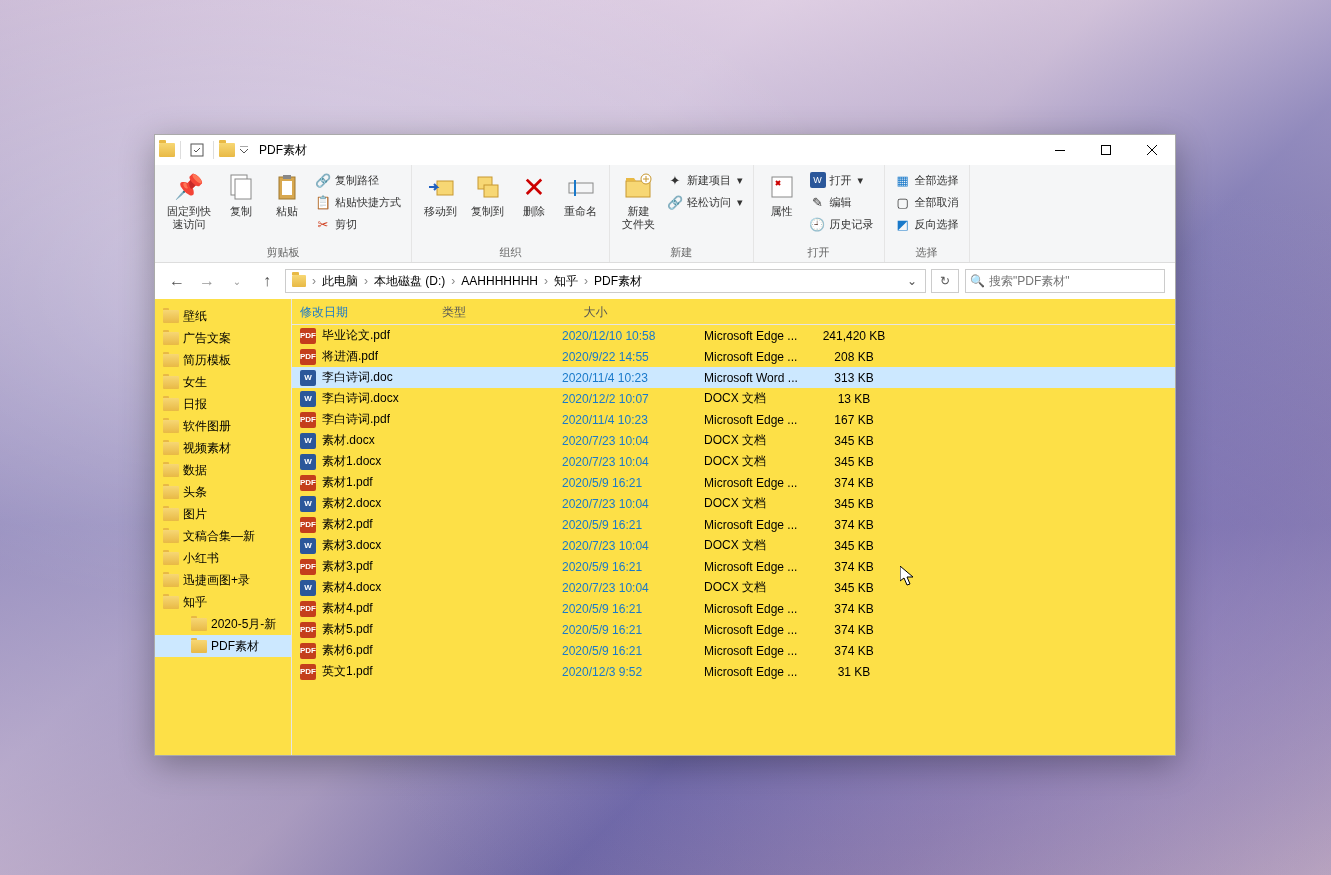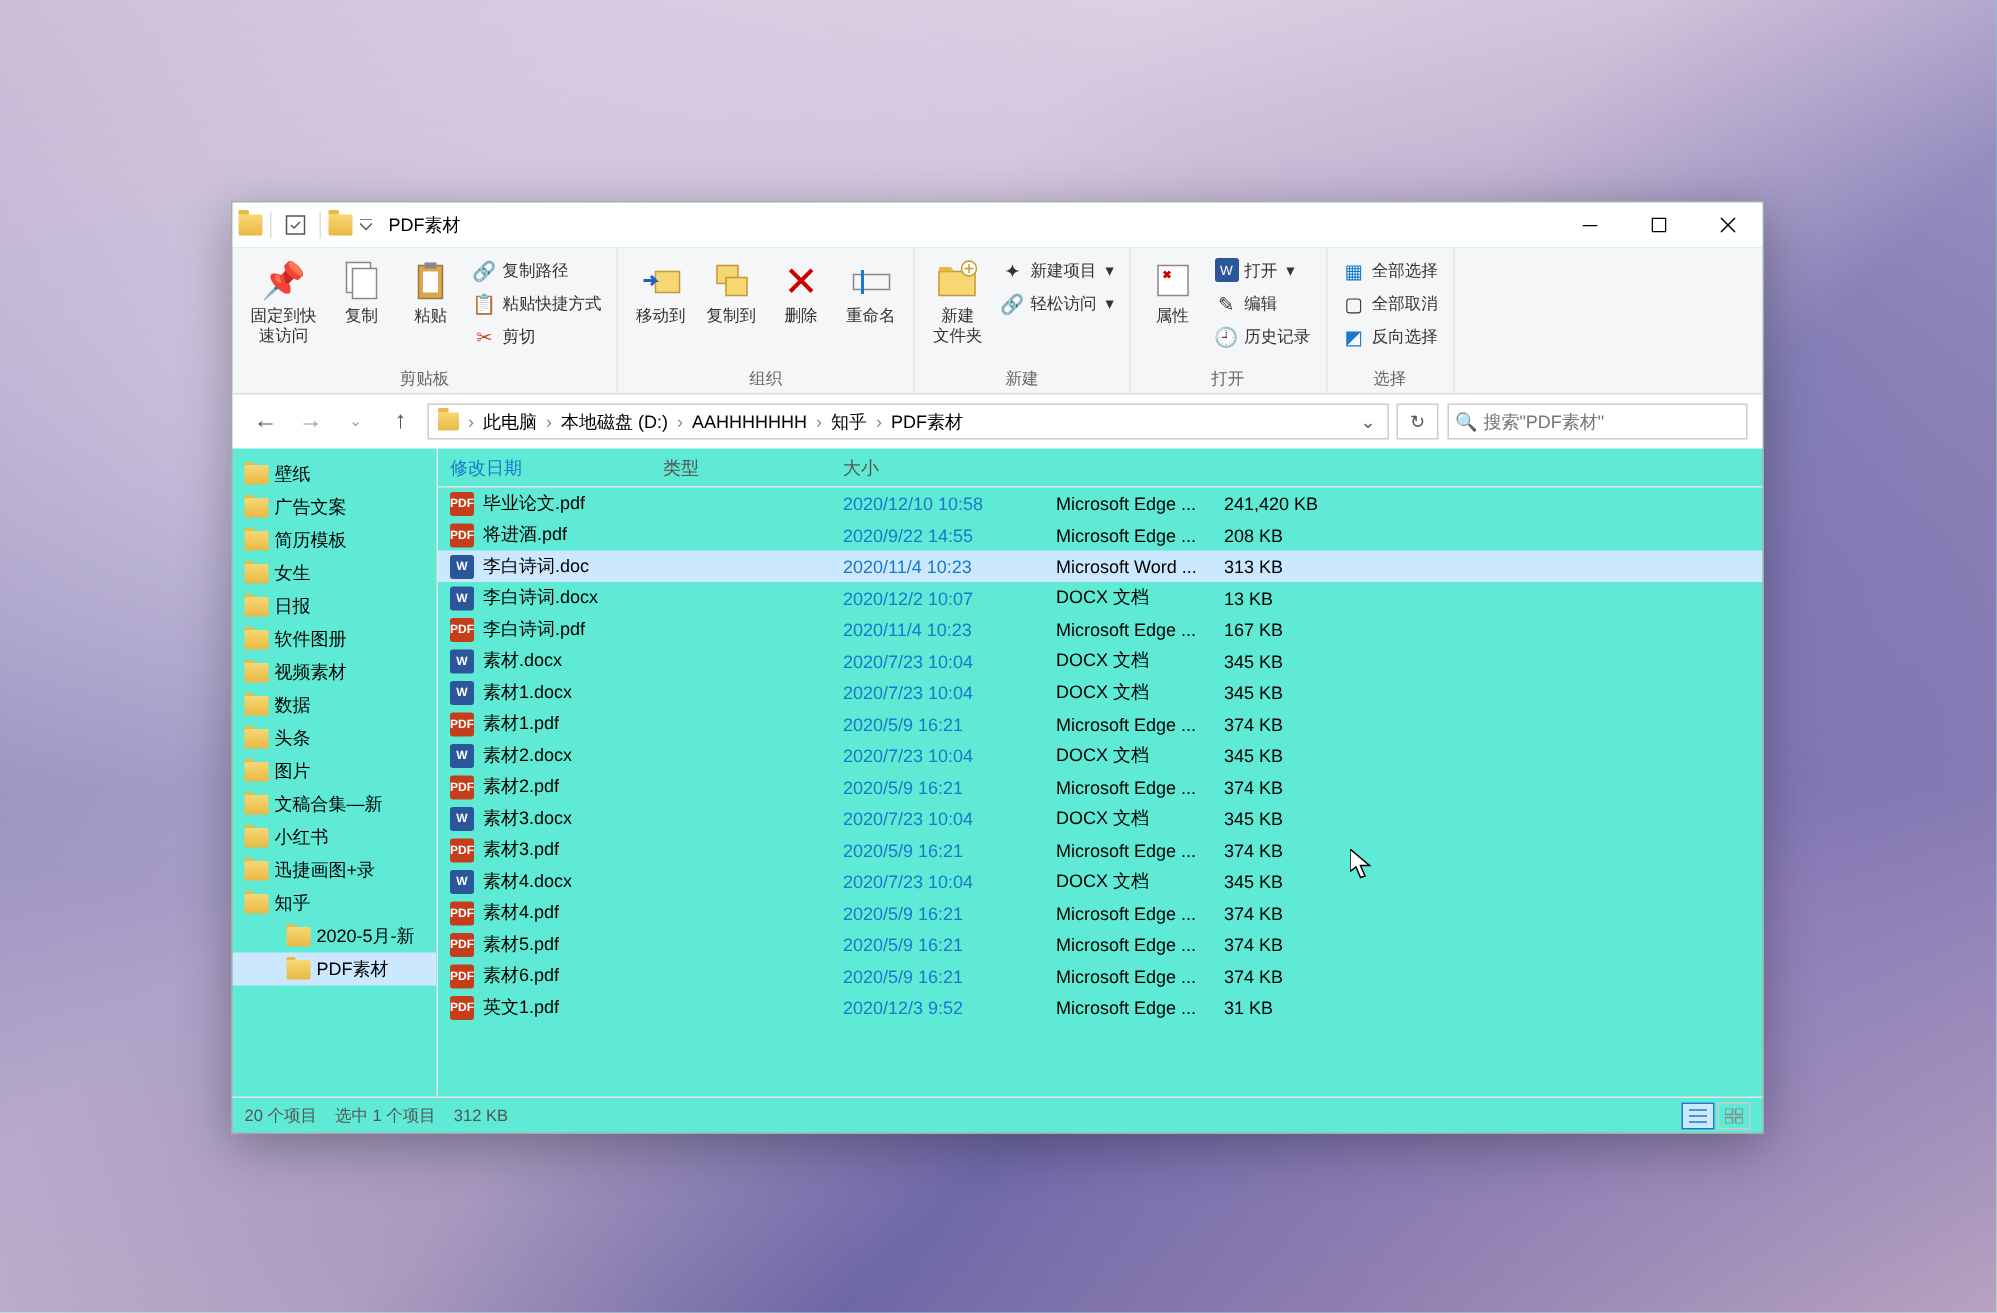--- a/index.html
+++ b/index.html
@@ -1,18 +1,18 @@
 <!DOCTYPE html>
 <html><head>
 <meta charset="utf-8">
 <style>
 *{box-sizing:border-box;margin:0;padding:0}
 body{font-family:"Microsoft YaHei","Segoe UI",sans-serif;font-size:12px;background:linear-gradient(135deg,#b8a8c8 0%,#d8c8e0 20%,#e8d8e8 35%,#c8b8d0 50%,#5858a0 65%,#8878a8 80%,#d8c0c8 100%);width:1331px;height:875px;overflow:hidden;position:relative}
 .bg-overlay{position:absolute;inset:0;background:radial-gradient(ellipse at 20% 30%,rgba(255,255,255,0.3) 0%,transparent 40%),radial-gradient(ellipse at 80% 70%,rgba(180,160,220,0.4) 0%,transparent 50%),linear-gradient(180deg,rgba(216,200,224,0.6) 0%,rgba(88,88,160,0.5) 60%,rgba(136,120,168,0.4) 100%)}
-.window{position:absolute;left:154px;top:134px;width:1022px;height:622px;background:#5eead4;box-shadow:0 8px 32px rgba(0,0,0,0.3);display:flex;flex-direction:column;border:1px solid #aaa}
+.window{position:absolute;left:154px;top:134px;width:1022px;height:622px;background:#fde047;box-shadow:0 8px 32px rgba(0,0,0,0.3);display:flex;flex-direction:column;border:1px solid #aaa}
 .titlebar{height:30px;display:flex;align-items:center;background:#fff;padding:0 0 0 4px}
 .titlebar .qat{display:flex;align-items:center;gap:2px}
 .folder-ico{width:16px;height:14px;background:linear-gradient(#f7d774,#e8b945);border-radius:1px;position:relative}
 .folder-ico:before{content:"";position:absolute;top:-3px;left:0;width:7px;height:3px;background:#e8b945;border-radius:1px 1px 0 0}
 .qat-sep{width:1px;height:18px;background:#ddd;margin:0 3px}
 .qat-btn{width:22px;height:22px;display:flex;align-items:center;justify-content:center;color:#555}
 .title-text{margin-left:8px;color:#000}
 .win-controls{margin-left:auto;display:flex}
 .win-btn{width:46px;height:30px;display:flex;align-items:center;justify-content:center;font-size:10px;color:#000}
 .tabbar{height:25px;background:#fff;display:flex;align-items:stretch;border-bottom:1px solid #ddd}
@@ -51,21 +51,21 @@
 .tree-item.level-1{padding-left:36px}
 .tree-item .fico{width:16px;height:13px;flex-shrink:0}
 .fico-y{background:linear-gradient(#f7d774,#e8b945);border-radius:1px;position:relative}
 .fico-y:before{content:"";position:absolute;top:-2px;left:0;width:6px;height:2px;background:#e8b945;border-radius:1px 1px 0 0}
 .file-panel{flex:1;display:flex;flex-direction:column;min-width:0;position:relative}
 .col-head{height:26px;display:flex;border-bottom:1px solid #e5e5e5;color:#555;font-size:12px}
 .col-head .col{padding:5px 8px;border-right:1px solid transparent}
 .col.c-name{width:262px}
 .col.c-date{width:142px;color:#1979ca}
 .col.c-type{width:120px}
-.col.c-size{width:92px;text-align:left;padding-right:16px}
+.col.c-size{width:92px;text-align:center;padding-right:16px}
 .file-list{flex:1;overflow-y:auto}
 .file-list::-webkit-scrollbar{width:16px}
 .file-list::-webkit-scrollbar-track{background:#f0f0f0}
 .file-list::-webkit-scrollbar-thumb{background:#c0c0c0}
 .file-row{height:21px;display:flex;align-items:center}
 .file-row.selected{background:#cce8ff}
 .file-row .c-name{display:flex;align-items:center;gap:6px;padding-left:8px}
 .file-row .c-name .fname{white-space:nowrap;overflow:hidden;text-overflow:ellipsis}
 .file-row .c-date,.file-row .c-type{padding-left:8px;white-space:nowrap;overflow:hidden;text-overflow:ellipsis}
 .file-row .c-size{padding-right:16px}
@@ -534,34 +534,14 @@
         </div>
   </div>
 </div>
 
 <div class="cursor">
   <svg width="16" height="20" viewBox="0 0 16 20">
         <path d="M0 0v15l4-3 3 7 3-1-3-7h6z" fill="#fff" stroke="#000"></path>
       </svg>
 </div>
 
-<div class="statusbar">
-  <span>20 个项目</span>
-  <span>选中 1 个项目</span>
-  <span>312 KB</span>
-  <div class="right">
-    <div class="view-btn active">
-          <svg width="12" height="10">
-            <path d="M0 1h12M0 5h12M0 9h12" stroke="#1979ca"></path>
-          </svg>
-        </div>
-    <div class="view-btn">
-          <svg width="12" height="10">
-            <rect x="0" y="0" width="5" height="4" fill="none" stroke="#888"></rect>
-            <rect x="7" y="0" width="5" height="4" fill="none" stroke="#888"></rect>
-            <rect x="0" y="6" width="5" height="4" fill="none" stroke="#888"></rect>
-            <rect x="7" y="6" width="5" height="4" fill="none" stroke="#888"></rect>
-          </svg>
-        </div>
-  </div>
+
 </div>
 
-</div>
-
 </body></html>

